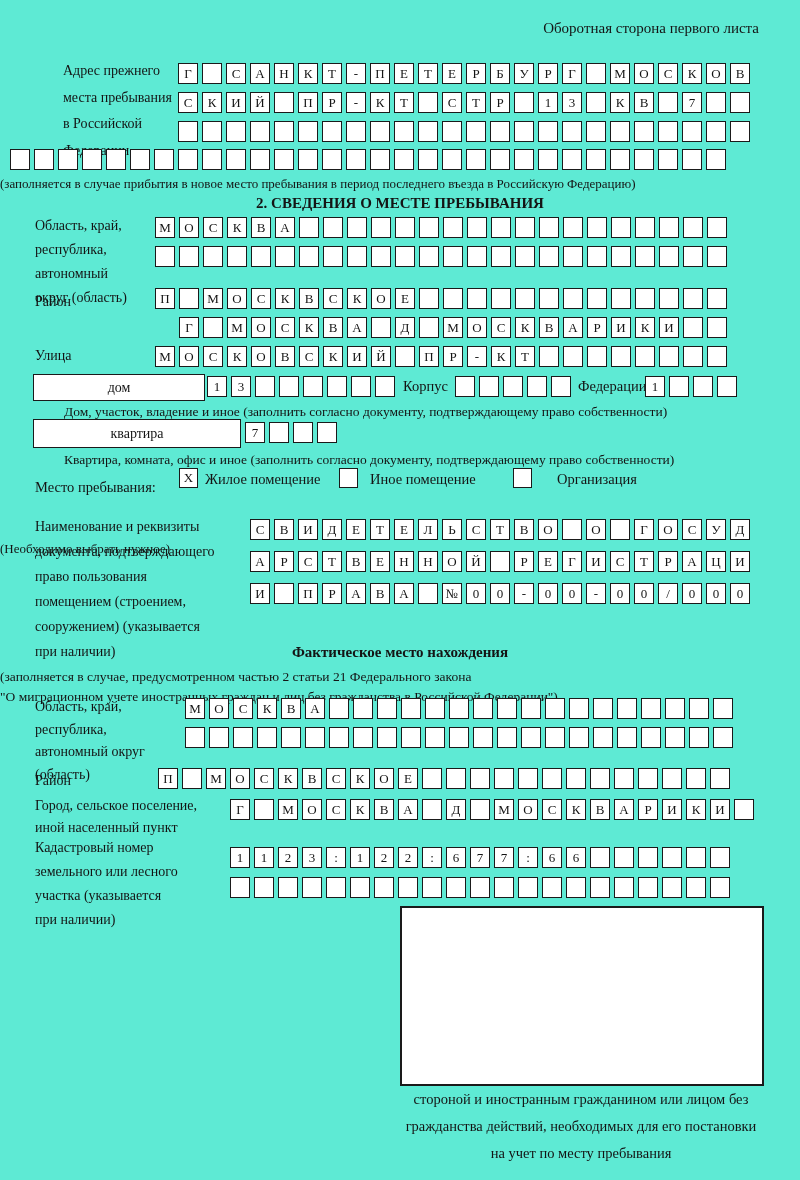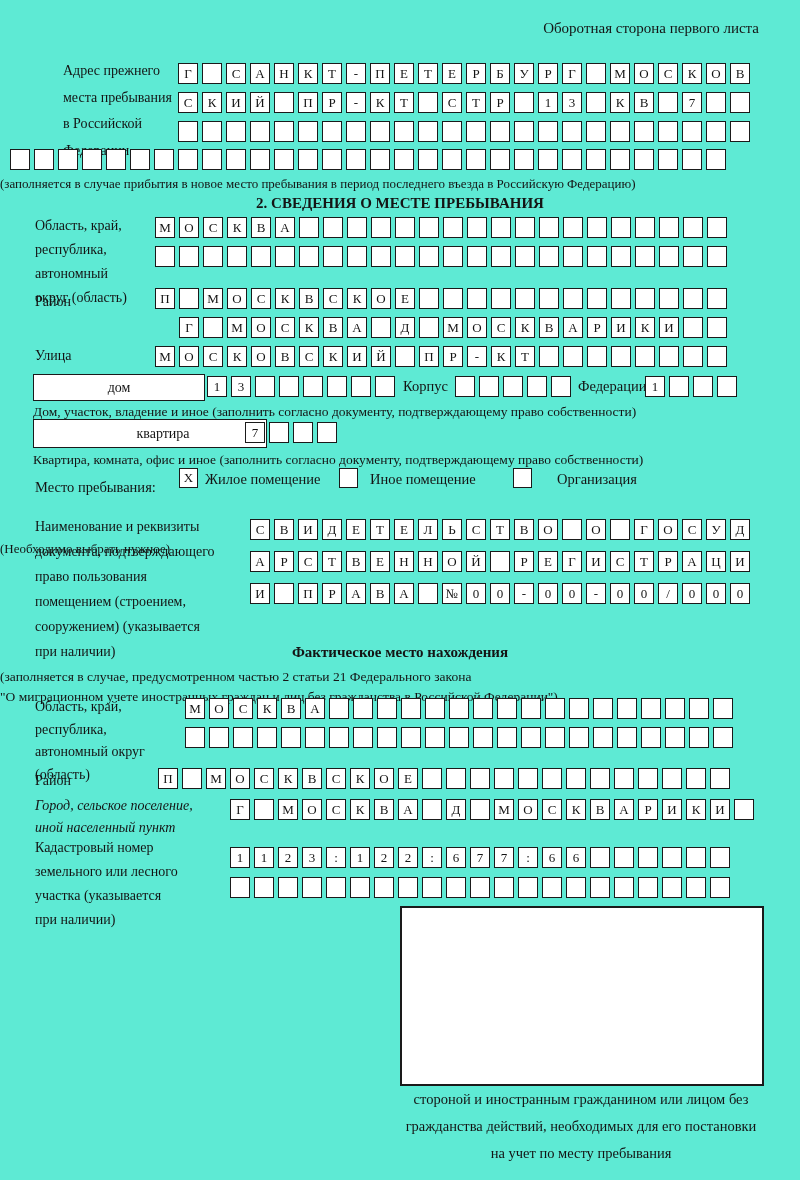--- a/index.html
+++ b/index.html
@@ -5,21 +5,21 @@
   html,body{margin:0;padding:0;background:#fff;}
   .page{position:relative;width:800px;height:1180px;background:#5eead4;
         font-family:"Liberation Serif","DejaVu Serif",serif;color:#141414;overflow:hidden;}
   .note{position:absolute;top:20px;right:41px;font-size:15px;}
   .lbl{position:absolute;font-size:14px;}
   .lline{white-space:nowrap;}
   .cellrow{position:absolute;display:flex;gap:4px;}
   .cell{flex:0 0 auto;width:18px;height:19px;border:1.5px solid #1a1a1a;
         display:flex;align-items:center;justify-content:center;
         font-size:13px;line-height:1;background:#fff;}
-  .cap{position:absolute;font-size:13px;white-space:nowrap;}
+  .cap{position:absolute;font-size:13px;white-space:nowrap;margin-left:31px;}
   .capc{position:absolute;left:0;width:100%;text-align:left;font-size:13px;}
   .title{position:absolute;left:0;width:100%;text-align:center;font-weight:bold;font-size:15px;}
   .wbox{position:absolute;border:1.5px solid #1a1a1a;display:flex;align-items:center;
         justify-content:center;font-size:14px;background:#fff;}
   .chk{position:absolute;width:17px;height:18px;border:1.5px solid #1a1a1a;
        display:flex;align-items:center;justify-content:center;font-size:13px;background:#fff;}
   .opt{position:absolute;font-size:14.5px;white-space:nowrap;}
   .stampbox{position:absolute;left:400px;top:906px;width:360px;height:176px;
             border:2px solid #1a1a1a;background:#fff;}
   .stampcap{position:absolute;left:390px;top:1086px;width:382px;text-align:center;
@@ -314,21 +314,21 @@
     </div>
   <div class="lbl" style="left:578px;top:378px;font-size:14.5px;">Федерации</div>
   <div class="cellrow" style="left:645px;top:376px;">
       <span class="cell">1</span>
       <span class="cell"></span>
       <span class="cell"></span>
       <span class="cell"></span>
     </div>
   <div class="cap" style="left:33px;top:404px;font-size:13.5px;">Дом, участок, владение и иное (заполнить согласно документу, подтверждающему право собственности)</div>
 
-  <div class="wbox" style="left:33px;top:419px;width:206px;height:27px;padding-left:26px;">квартира</div>
+  <div class="wbox" style="left:33px;top:419px;width:206px;height:27px;">квартира</div>
   <div class="cellrow" style="left:245px;top:422px;">
       <span class="cell">7</span>
       <span class="cell"></span>
       <span class="cell"></span>
       <span class="cell"></span>
     </div>
   <div class="cap" style="left:33px;top:452px;font-size:13.5px;">Квартира, комната, офис и иное (заполнить согласно документу, подтверждающему право собственности)</div>
 
   <div class="opt" style="left:35px;top:471px;margin-top:8px;">Место пребывания:</div>
   <div class="chk" style="left:179px;top:468px;">X</div>
@@ -499,21 +499,21 @@
       <span class="cell"></span>
       <span class="cell"></span>
       <span class="cell"></span>
       <span class="cell"></span>
       <span class="cell"></span>
       <span class="cell"></span>
       <span class="cell"></span>
       <span class="cell"></span>
     </div>
 
-  <div class="lbl" style="left:35px;top:795px;line-height:22px;font-style:italic;">
+  <div class="lbl" style="left:35px;top:795px;line-height:22px;">
       <div class="lline">Город, сельское поселение,</div>
       <div class="lline">иной населенный пункт</div>
     </div>
   <div class="cellrow" style="left:230px;top:799px;">
       <span class="cell">Г</span>
       <span class="cell"></span>
       <span class="cell">М</span>
       <span class="cell">О</span>
       <span class="cell">С</span>
       <span class="cell">К</span>

